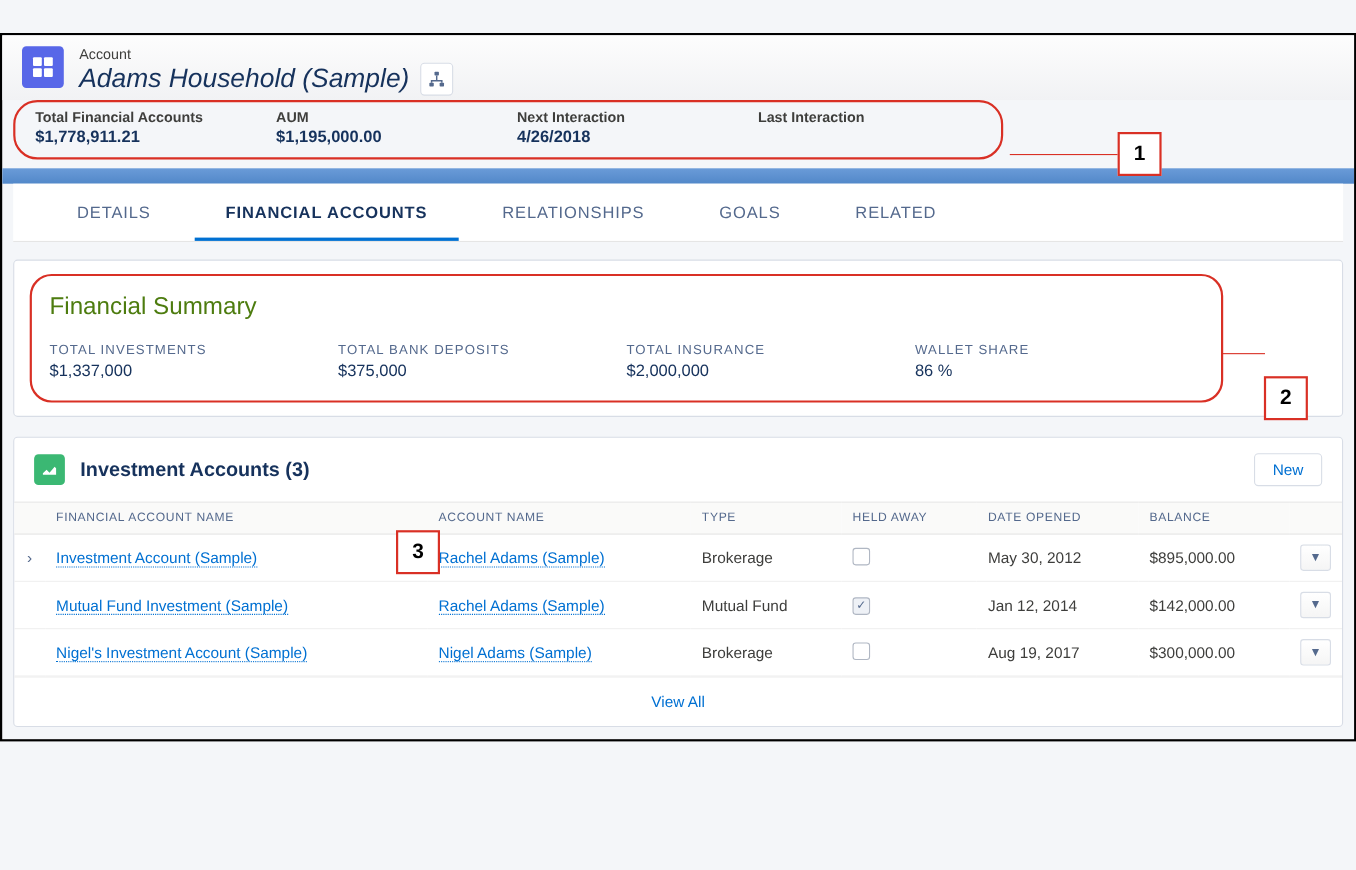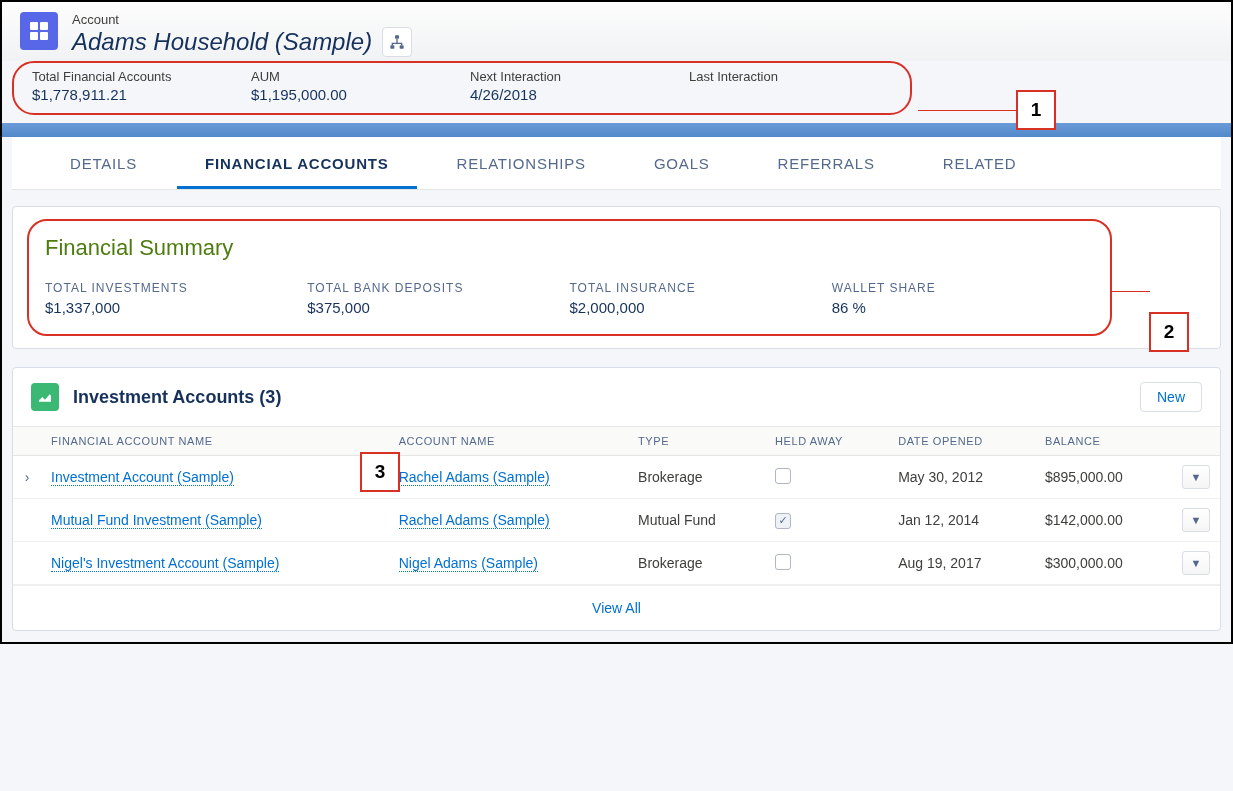--- a/index.html
+++ b/index.html
@@ -9,20 +9,21 @@
     color: #3e3e3c;
     font-size: 13px;
   }
   .page {
     width: 1233px;
     height: 644px;
     border: 2px solid #000;
     background: #f4f6f9;
     position: relative;
     overflow: hidden;
+    margin-top: 30px;
   }
 
   
   .header {
     display: flex;
     align-items: flex-start;
     padding: 10px 18px 4px 18px;
     background: linear-gradient(#fdfdfd, #f1f2f4);
   }
   .record-icon {
@@ -54,21 +55,21 @@
   .highlights {
     display: flex;
     gap: 0;
     padding: 6px 10px 10px 10px;
     border: 2.5px solid #d93025;
     border-radius: 22px;
     background: transparent;
     width: 900px;
     position: relative;
   }
-  .highlights .kpi { width: 25%; padding: 0 8px; }
+  .highlights .kpi { width: 25%; padding: 0 8px; font-weight: bold; }
   .kpi-label { font-size: 13px; color: #3e3e3c; margin-bottom: 2px; }
   .kpi-value { font-size: 15px; color: #16325c; }
   .callout-line-1 { position: absolute; top: 108px; left: 916px; width: 100px; height: 0; border-top: 1.5px solid #d93025; }
   .callout-box {
     position: absolute;
     border: 2.5px solid #d93025;
     background: #fff;
     font-size: 19px; font-weight: 700;
     color: #000;
     display: flex; align-items: center; justify-content: center;
@@ -258,21 +259,20 @@
   <div class="callout-line-1"></div>
   <div class="callout-box cb1">1</div>
 
   <div class="wave"></div>
 
   <div class="tabs">
     <div class="tab">DETAILS</div>
     <div class="tab active">FINANCIAL ACCOUNTS</div>
     <div class="tab">RELATIONSHIPS</div>
     <div class="tab">GOALS</div>
-    <div class="tab">REFERRALS</div>
     <div class="tab">RELATED</div>
   </div>
 
   <div class="content">
 
     <div class="card">
       <div class="fs-inner">
         <div class="fs-title">Financial Summary</div>
         <div class="fs-row">
           <div class="fs-item">

